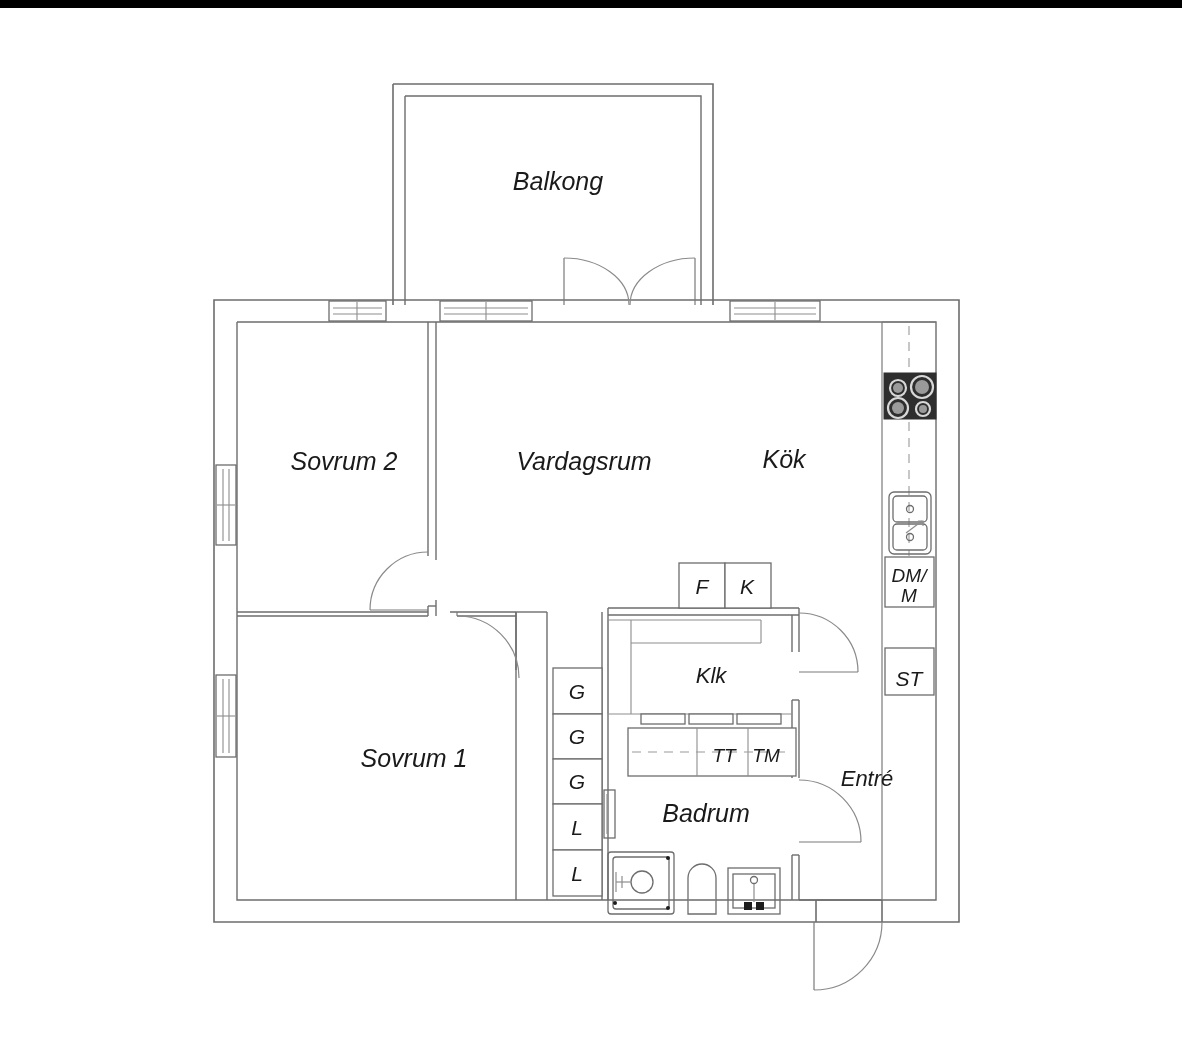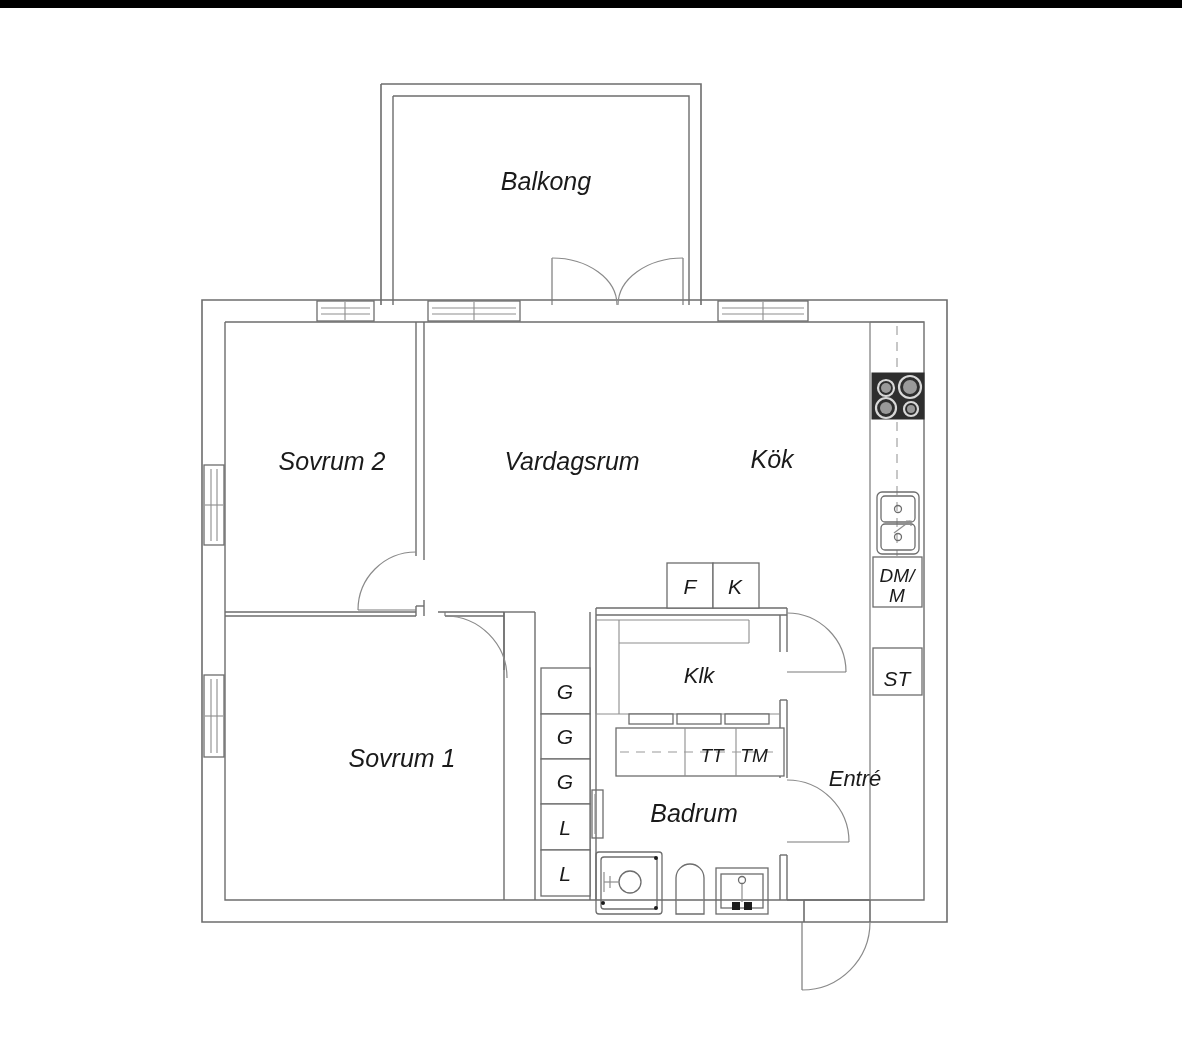--- a/index.html
+++ b/index.html
@@ -16,21 +16,21 @@
   }
   #topbar {
     position: absolute;
     left: 0; top: 0;
     width: 1182px;
     height: 8px;
     background: #000000;
   }
   #plan-wrap {
     position: absolute;
-    left: 4px; top: 0;
+    left: 16px; top: 0;
     width: 1135px;
     height: 1058px;
   }
   svg#floorplan {
     display: block;
     width: 1182px;
     height: 1058px;
   }
   .roomlabel {
     font-family: "Liberation Sans", sans-serif;

